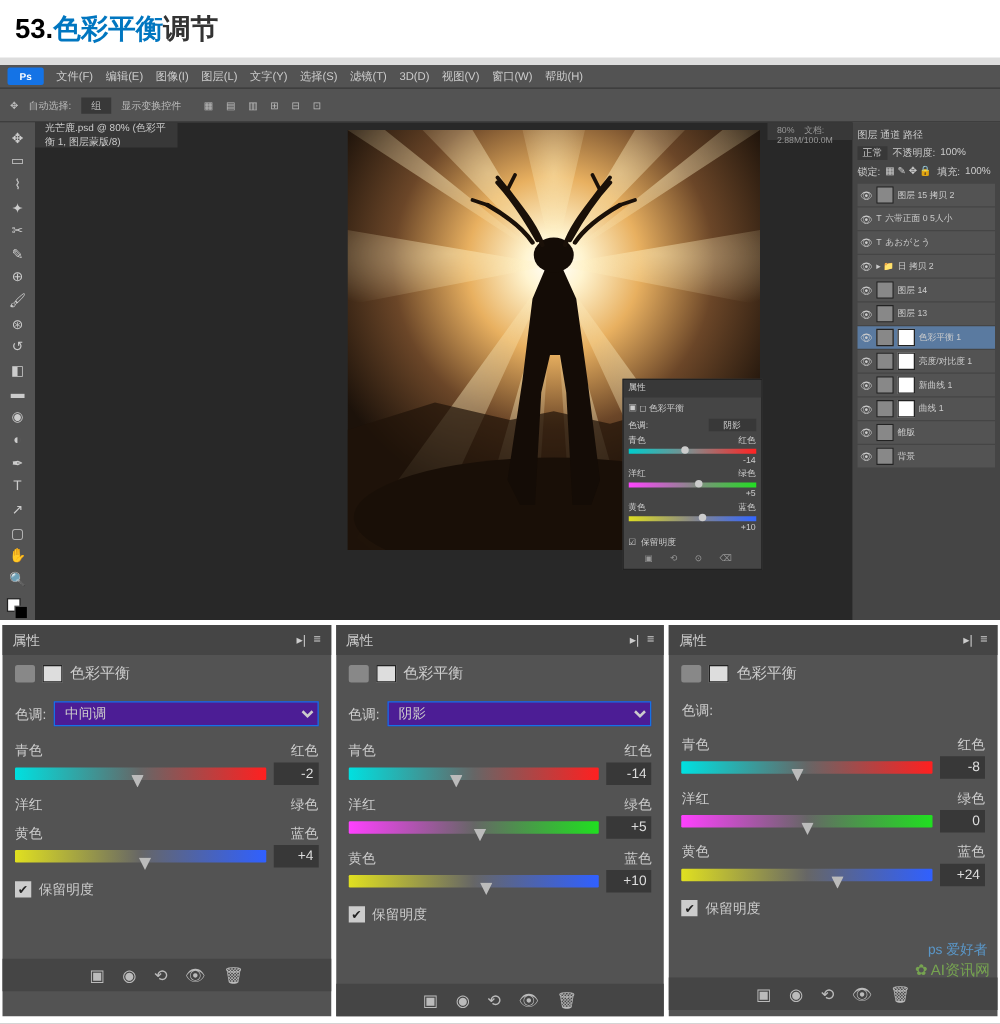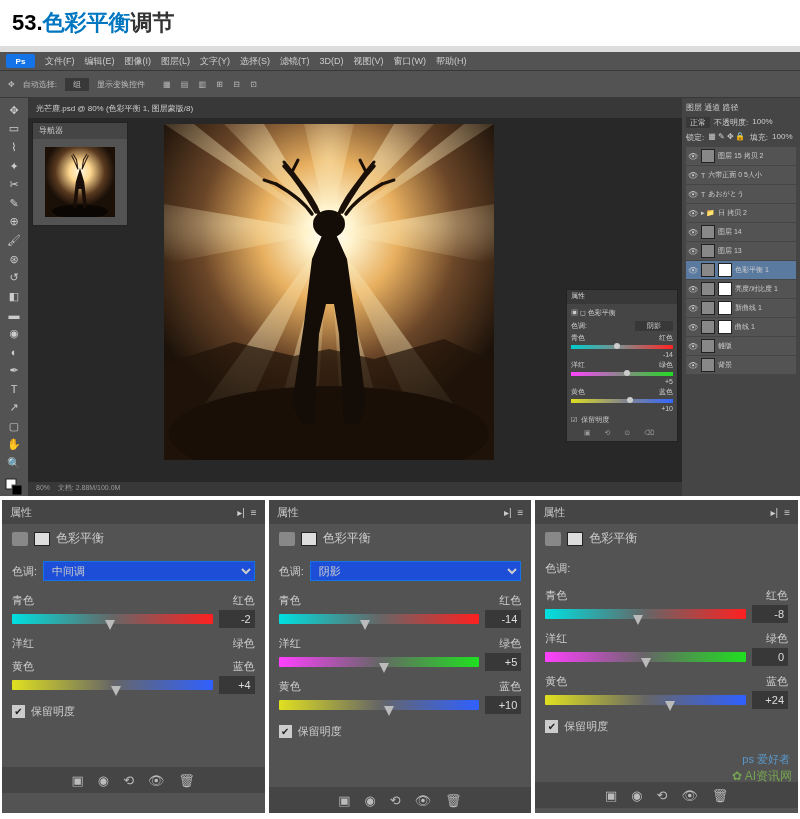--- a/index.html
+++ b/index.html
@@ -7,21 +7,21 @@
 .header{padding:8px 12px;font-size:22px;font-weight:bold;color:#333;border-bottom:6px solid #dddddd}
 .header .num{color:#000000}
 .header .blue{color:#0076c0}
 .ps-window{background:#535353;height:444px;position:relative;overflow:hidden}
 .ps-menubar{height:18px;background:#535353;display:flex;align-items:center;padding:0 6px;gap:10px;font-size:9px;color:#ccc}
 .ps-menubar .ps-logo{width:29px;height:14px;background:#1473e6;border-radius:2px;display:flex;align-items:center;justify-content:center;color:#fff;font-weight:bold;font-size:8px}
 .ps-options{height:28px;background:#535353;border-top:1px solid #383838;border-bottom:1px solid #383838;display:flex;align-items:center;padding:0 8px;gap:8px;font-size:8px;color:#bbb}
 .ps-body{display:flex;height:398px}
 .ps-toolleft{width:28px;background:#535353;display:flex;flex-direction:column;align-items:center;gap:2px;padding-top:4px}
 .tool-icon{width:20px;height:18px;display:flex;align-items:center;justify-content:center;color:#ccc;font-size:11px;cursor:pointer}
-.ps-center{flex:1;background:#282828;position:relative;display:flex;flex-direction:column}
+.ps-center{flex:1;background:#282828;position:relative;display:flex;flex-direction:row}
 .ps-tabbar{height:20px;background:#383838;display:flex;align-items:center;font-size:8px;color:#ccc;padding:0 8px}
 .ps-canvas-area{flex:1;display:flex;align-items:flex-start;justify-content:flex-start;padding:6px;position:relative}
 .navigator-panel{position:absolute;top:4px;left:4px;width:96px;background:#535353;border:1px solid #222;z-index:5}
 .nav-head{height:16px;background:#454545;font-size:8px;color:#ccc;padding:2px 6px}
 .nav-img{height:86px;display:flex;align-items:center;justify-content:center;padding:4px}
 .deer-thumb{width:70px;height:70px}
 .main-canvas{margin-left:130px;margin-top:0;width:330px;height:336px}
 .small-props{position:absolute;bottom:40px;right:4px;width:112px;background:#454545;border:1px solid #222;font-size:7px;color:#ccc}
 .sp-head{height:14px;background:#383838;padding:1px 4px}
 .sp-body{padding:4px}
@@ -43,21 +43,21 @@
 .status{height:14px;background:#383838;font-size:7px;color:#999;padding:1px 8px}
 
 .panels-row{display:flex;gap:4px;padding:4px 2px 4px 2px;background:#fff}
 .prop-panel{flex:1;background:#535353;color:#ccc;font-size:11px;position:relative}
 .pp-head{display:flex;align-items:center;height:24px;padding:0 8px;background:#454545;font-size:11px;justify-content:space-between}
 .pp-title{display:flex;align-items:center;gap:6px;padding:6px 10px;font-size:12px}
 .pp-icon{width:16px;height:14px;background:#888;border-radius:2px}
 .pp-icon2{width:16px;height:14px;background:#ddd;border:1px solid #222}
 .pp-body{padding:8px 10px 8px 10px}
 .tone-row{display:flex;align-items:center;gap:6px;margin-bottom:12px}
-.tone-row select{flex:1;background:#1d4ed8;color:#ccc;border:1px solid #1473e6;height:20px;font-size:11px;padding:0 4px}
+.tone-row select{flex:1;background:#4c1d95;color:#ccc;border:1px solid #1473e6;height:20px;font-size:11px;padding:0 4px}
 .slider-group{margin-bottom:8px}
 .slider-labels{display:flex;justify-content:space-between;font-size:11px;margin-bottom:2px}
 .slider-track-row{display:flex;align-items:center;gap:6px}
 .slider-track{flex:1;height:10px;position:relative;border-radius:1px}
 .t-cr{background:linear-gradient(90deg,#00e0e0,#666 50%,#ff2020)}
 .t-mg{background:linear-gradient(90deg,#ff40ff,#666 50%,#20e020)}
 .t-yb{background:linear-gradient(90deg,#e0e020,#666 50%,#3060ff)}
 .knob{position:absolute;top:0;width:10px;height:10px;background:#bbb;transform:translateX(-50%);clip-path:polygon(50% 0,100% 100%,0 100%);transform:translateX(-50%) rotate(180deg) translateY(-6px)}
 .val-box{width:36px;height:18px;background:#383838;color:#ddd;font-size:11px;text-align:right;padding:1px 4px;border:none}
 .preserve{display:flex;align-items:center;gap:6px;margin-top:10px;font-size:11px}
@@ -125,39 +125,20 @@
             <rect x="7" y="7" width="10" height="10" fill="#000" stroke="#555"></rect>
           </svg>
       </div>
     </div>
 
     <div class="ps-center">
       <div class="ps-tabbar">
           <span>光芒鹿.psd @ 80% (色彩平衡 1, 图层蒙版/8)</span>
         </div>
       <div class="ps-canvas-area">
-        <div class="navigator-panel">
-          <div class="nav-head">导航器</div>
-          <div class="nav-img">
-            <svg class="deer-thumb" viewBox="0 0 100 100">
-              <defs>
-                  <radialGradient id="g1" cx="50%" cy="35%">
-                    <stop offset="0%" stop-color="#fff8e0"></stop>
-                    <stop offset="30%" stop-color="#ffd890"></stop>
-                    <stop offset="70%" stop-color="#5a3a20"></stop>
-                    <stop offset="100%" stop-color="#1a1008"></stop>
-                  </radialGradient>
-                </defs>
-              <rect width="100" height="100" fill="url(#g1)"></rect>
-              <ellipse cx="50" cy="92" rx="40" ry="10" fill="#0a0604"></ellipse>
-              <path d="M50 30 L44 50 L40 85 L45 88 L48 60 L52 60 L55 88 L60 85 L56 50 Z" fill="#1a0f08"></path>
-              <path d="M47 32 L42 20 L38 12 M47 32 L45 18 L40 10 M53 32 L58 20 L62 12 M53 32 L55 18 L60 10" stroke="#2a1a10" stroke-width="1.5" fill="none"></path>
-            </svg>
-          </div>
-        </div>
 
         <svg class="main-canvas" viewBox="0 0 330 336">
           <defs>
             <radialGradient id="sun" cx="50%" cy="32%" r="60%">
                 <stop offset="0%" stop-color="#ffffff"></stop>
                 <stop offset="12%" stop-color="#fff4d0"></stop>
                 <stop offset="35%" stop-color="#e8b060"></stop>
                 <stop offset="65%" stop-color="#6b4628"></stop>
                 <stop offset="100%" stop-color="#1c120a"></stop>
               </radialGradient>

